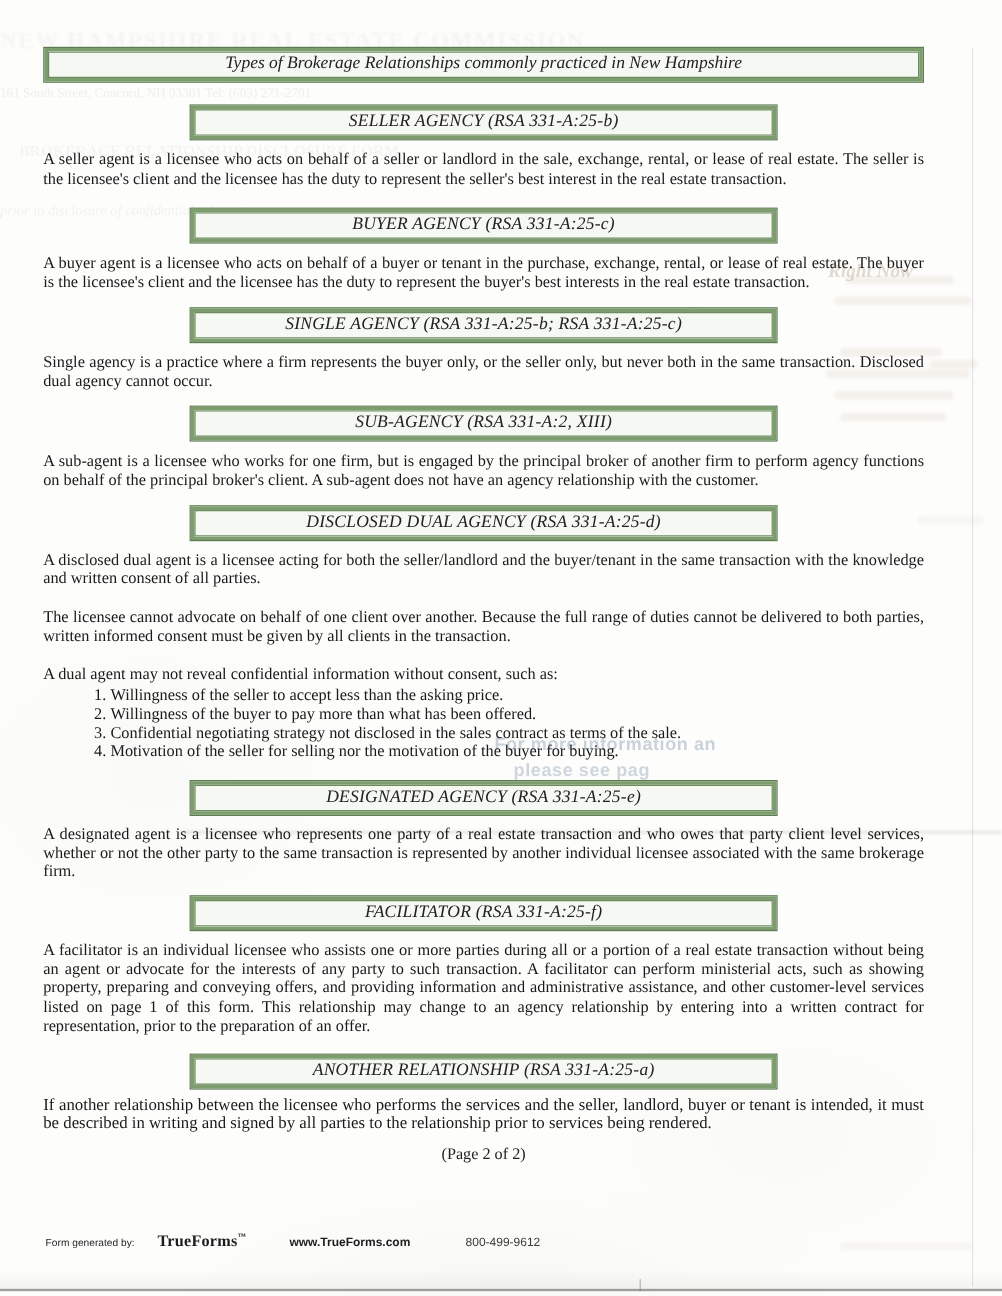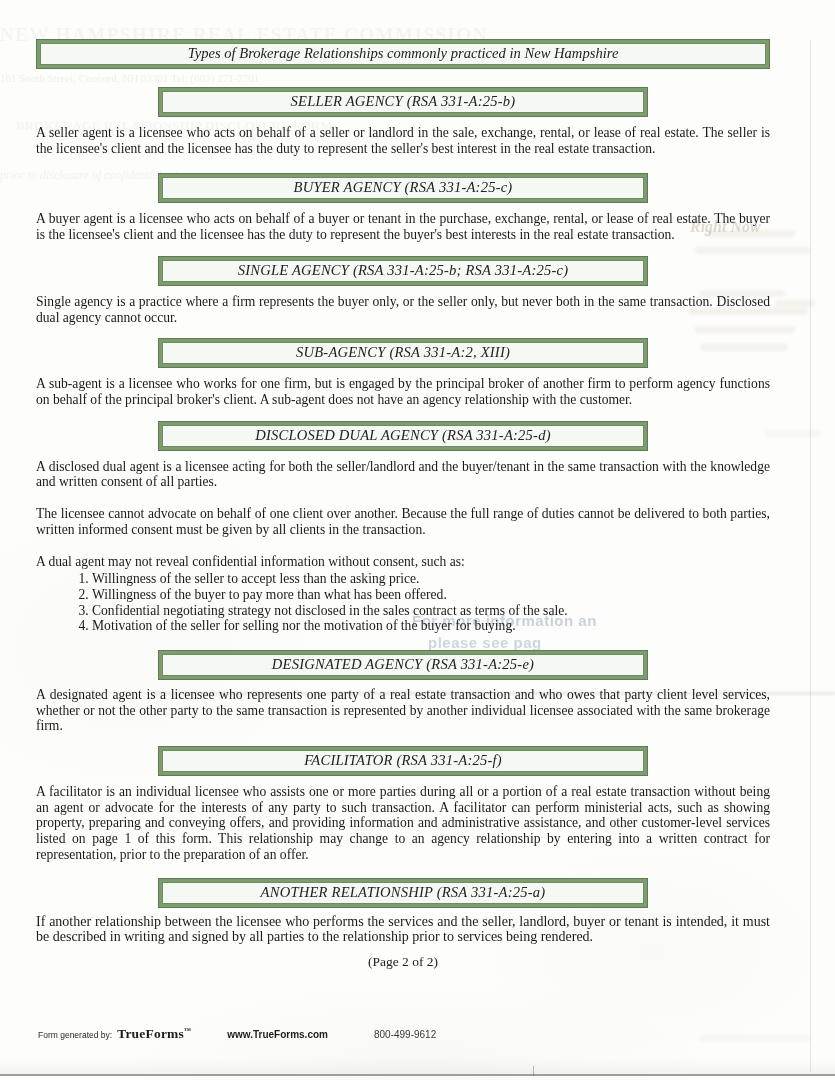--- a/index.html
+++ b/index.html
@@ -34,21 +34,21 @@
   ol.dual-list { margin:1px 0 0; padding:0 0 0 56px; }
   ol.dual-list li { font-size:13.6px; line-height:15.7px; text-align:left; color:#1a1a1a; }
 
   .page-num { margin-top:9px; text-align:center; font-size:13.5px; color:#222; }
 
   .footer {
     position:absolute; left:38px; top:1026px; z-index:3;
     display:flex; align-items:baseline; white-space:nowrap;
   }
   .footer .gen-label { font-family:"Liberation Sans",sans-serif; font-size:8.5px; color:#262626; }
-  .footer .brand { font-size:13.5px; font-weight:bold; letter-spacing:0.2px; color:#1c1c1c; margin-left:5px; }
+  .footer .brand { font-size:13.5px; font-weight:bold; letter-spacing:0.2px; color:#1c1c1c; margin-left:19px; }
   .footer .brand sup { font-size:7px; }
   .footer .site { font-family:"Liberation Sans",sans-serif; font-weight:bold; font-size:10px; color:#1d1d1d; margin-left:36px; }
   .footer .phone { font-family:"Liberation Sans",sans-serif; font-size:10px; color:#3a3a3a; margin-left:46px; }
 
   
   .ghost { position:absolute; z-index:1; pointer-events:none; white-space:nowrap; }
   .g-center { left:0; right:66px; text-align:left; }
   .g-commission { top:24px; font-size:19px; font-weight:bold; letter-spacing:1.5px; color:#8e8876; opacity:.07; filter:blur(.7px); }
   .g-address { top:72px; font-size:11px; color:#8e8876; opacity:.12; filter:blur(.5px); }
   .g-formtitle { top:118px; font-size:13px; font-weight:bold; color:#8e8876; opacity:.07; filter:blur(.6px);padding-left:16px; }

